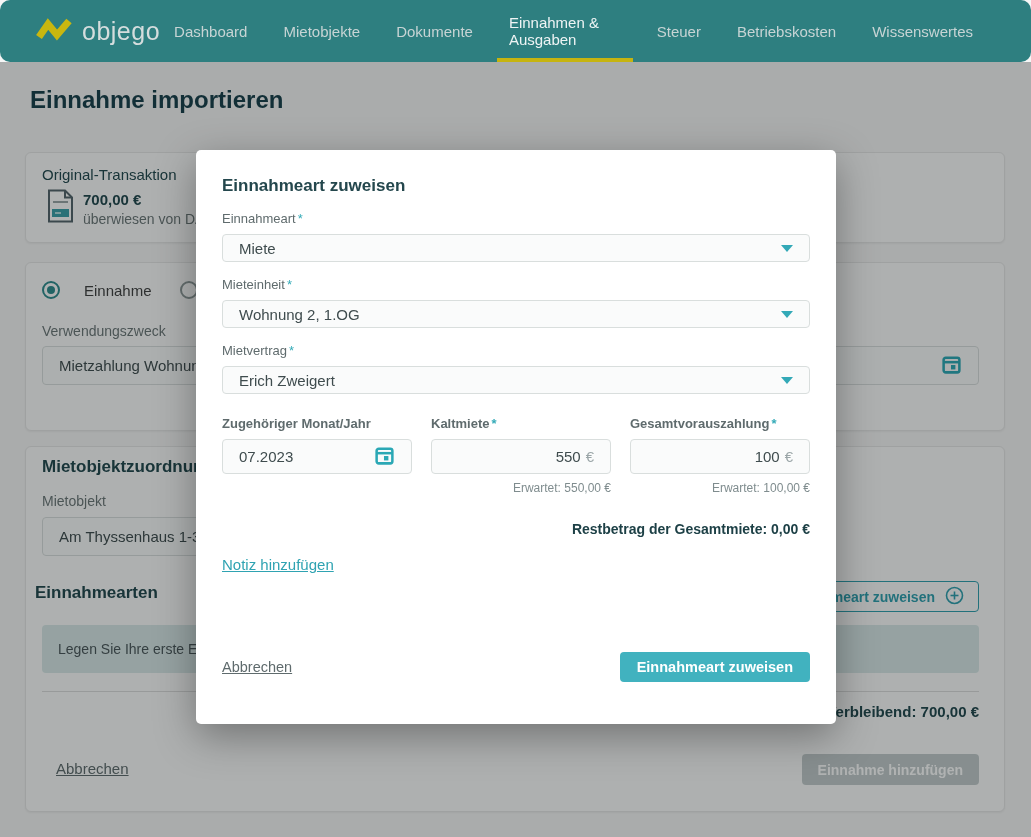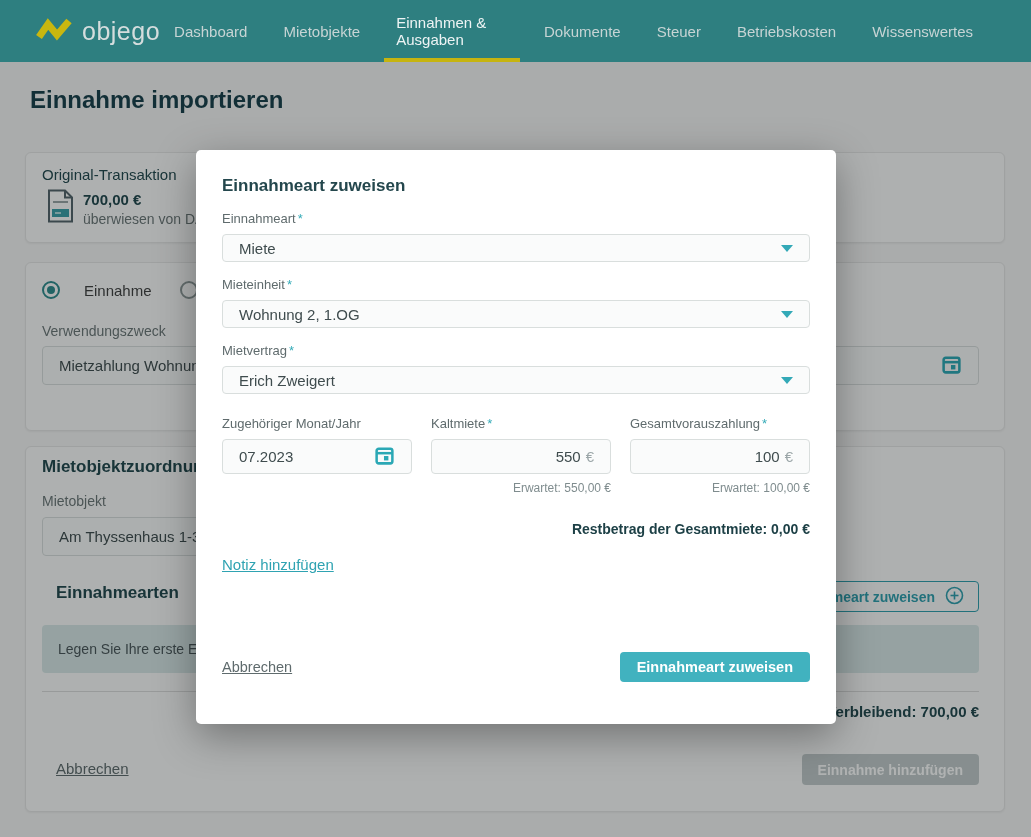--- a/index.html
+++ b/index.html
@@ -7,21 +7,21 @@
   body {
     font-family:"Liberation Sans", sans-serif;
     background:#f6f6f6;
     position:relative;
     color:#3f4c4e;
   }
 
   
   .header {
     position:absolute; top:0; left:0; width:1031px; height:62px;
-    background:#2e7f80; display:flex; align-items:stretch; z-index:200;
+    background:#2e7f80; display:flex; align-items:stretch; z-index:200;border-radius:10px;
   }
   .logo { display:flex; align-items:center; gap:10px; margin-left:36px; }
   .logo-text { color:#d5dddd; font-size:25px; letter-spacing:.5px; }
   .nav { display:flex; align-items:stretch; margin-left:auto; margin-right:44px; gap:8px; }
   .tab {
     display:flex; align-items:center; padding:0 14px;
     color:#c7d4d4; font-size:15px; cursor:pointer; position:relative;
   }
   .tab.active { color:#eef4f4; }
   .tab.active::after {
@@ -62,21 +62,21 @@
   .field {
     background:#fafbfb; border:1px solid #d9dedd; border-radius:4px;
     display:flex; align-items:center; padding:0 16px; font-size:15px; color:#3f4c4e;
   }
   .p2-purpose-input { position:absolute; top:83px; left:16px; width:480px; height:39px; }
   .p2-date-input { position:absolute; top:83px; left:590px; right:25px; height:39px; justify-content:flex-end; }
 
   .p3-heading1 { top:10px; left:16px; }
   .p3-obj-label { position:absolute; top:46px; left:16px; }
   .p3-obj-input { position:absolute; top:70px; left:16px; width:470px; height:39px; }
-  .p3-heading2 { top:136px; left:30px; }
+  .p3-heading2 { top:136px; left:9px; }
   .assign-outline-btn {
     position:absolute; top:134px; right:25px; height:31px;
     display:flex; align-items:center; gap:10px; padding:0 14px;
     border:1px solid #2f9faf; border-radius:4px; background:transparent;
     color:#2f9faf; font-size:14px; font-weight:bold; cursor:pointer; white-space:nowrap;
   }
   .empty-banner {
     position:absolute; top:178px; left:16px; right:25px; height:48px;
     background:#d9e8e7; border-radius:4px; display:flex; align-items:center;
     padding-left:16px; font-size:14px; color:#4a565a; white-space:nowrap; overflow:hidden;
@@ -104,21 +104,21 @@
   .req { color:#35abb8; margin-left:2px; }
   .m-select { height:28px; margin-top:8px; cursor:pointer; }
   .caret {
     margin-left:auto; width:0; height:0;
     border-left:6px solid transparent; border-right:6px solid transparent;
     border-top:7px solid #33a9b7;
   }
   .m-gap { }
   .triple { display:flex; gap:19px; margin-top:22px; }
   .col1 { width:190px; } .col2 { width:180px; } .col3 { width:180px; }
-  .triple .m-label { margin-top:0; }
+  .triple .m-label { margin-top:0;font-weight:bold; }
   .triple .field { height:35px; margin-top:8px; }
   .num-field { justify-content:flex-end; gap:5px;padding-left:41px; }
   .cur { color:#9aa5a7; }
   .date-field { justify-content:space-between; }
   .helper { margin-top:7px; font-size:12px; color:#7f8c8e; text-align:right; }
   .rest { margin-top:26px; text-align:right; font-size:14px; font-weight:bold; color:#1d4046; }
   .note-link { display:inline-block; margin-top:19px; font-size:15px; color:#2fa3b2; text-decoration:underline; cursor:pointer; }
   .m-footer { position:absolute; left:26px; right:26px; bottom:42px; display:flex; justify-content:space-between; align-items:center; }
   .m-cancel { font-size:14.5px; color:#5f6b6d; text-decoration:underline; cursor:pointer; }
   .btn-primary {
@@ -134,22 +134,22 @@
     <span>
       <svg width="36" height="27" viewBox="0 0 36 27">
         <polyline points="3,21 12,8 21,19 33,5" fill="none" stroke="#c9b70f" stroke-width="7"></polyline>
       </svg>
     </span>
     <span class="logo-text">objego</span>
   </div>
   <div class="nav">
     <div class="tab">Dashboard</div>
     <div class="tab">Mietobjekte</div>
+    <div class="tab">Dokumente</div>
     <div class="tab active">Einnahmen &amp; Ausgaben</div>
-    <div class="tab">Dokumente</div>
     <div class="tab">Steuer</div>
     <div class="tab">Betriebskosten</div>
     <div class="tab">Wissenswertes</div>
   </div>
 </div>
 
 <h1 class="page-title">Einnahme importieren</h1>
 
 <div class="panel" id="panel-transaction">
   <h3 class="tx-heading">Original-Transaktion</h3>

